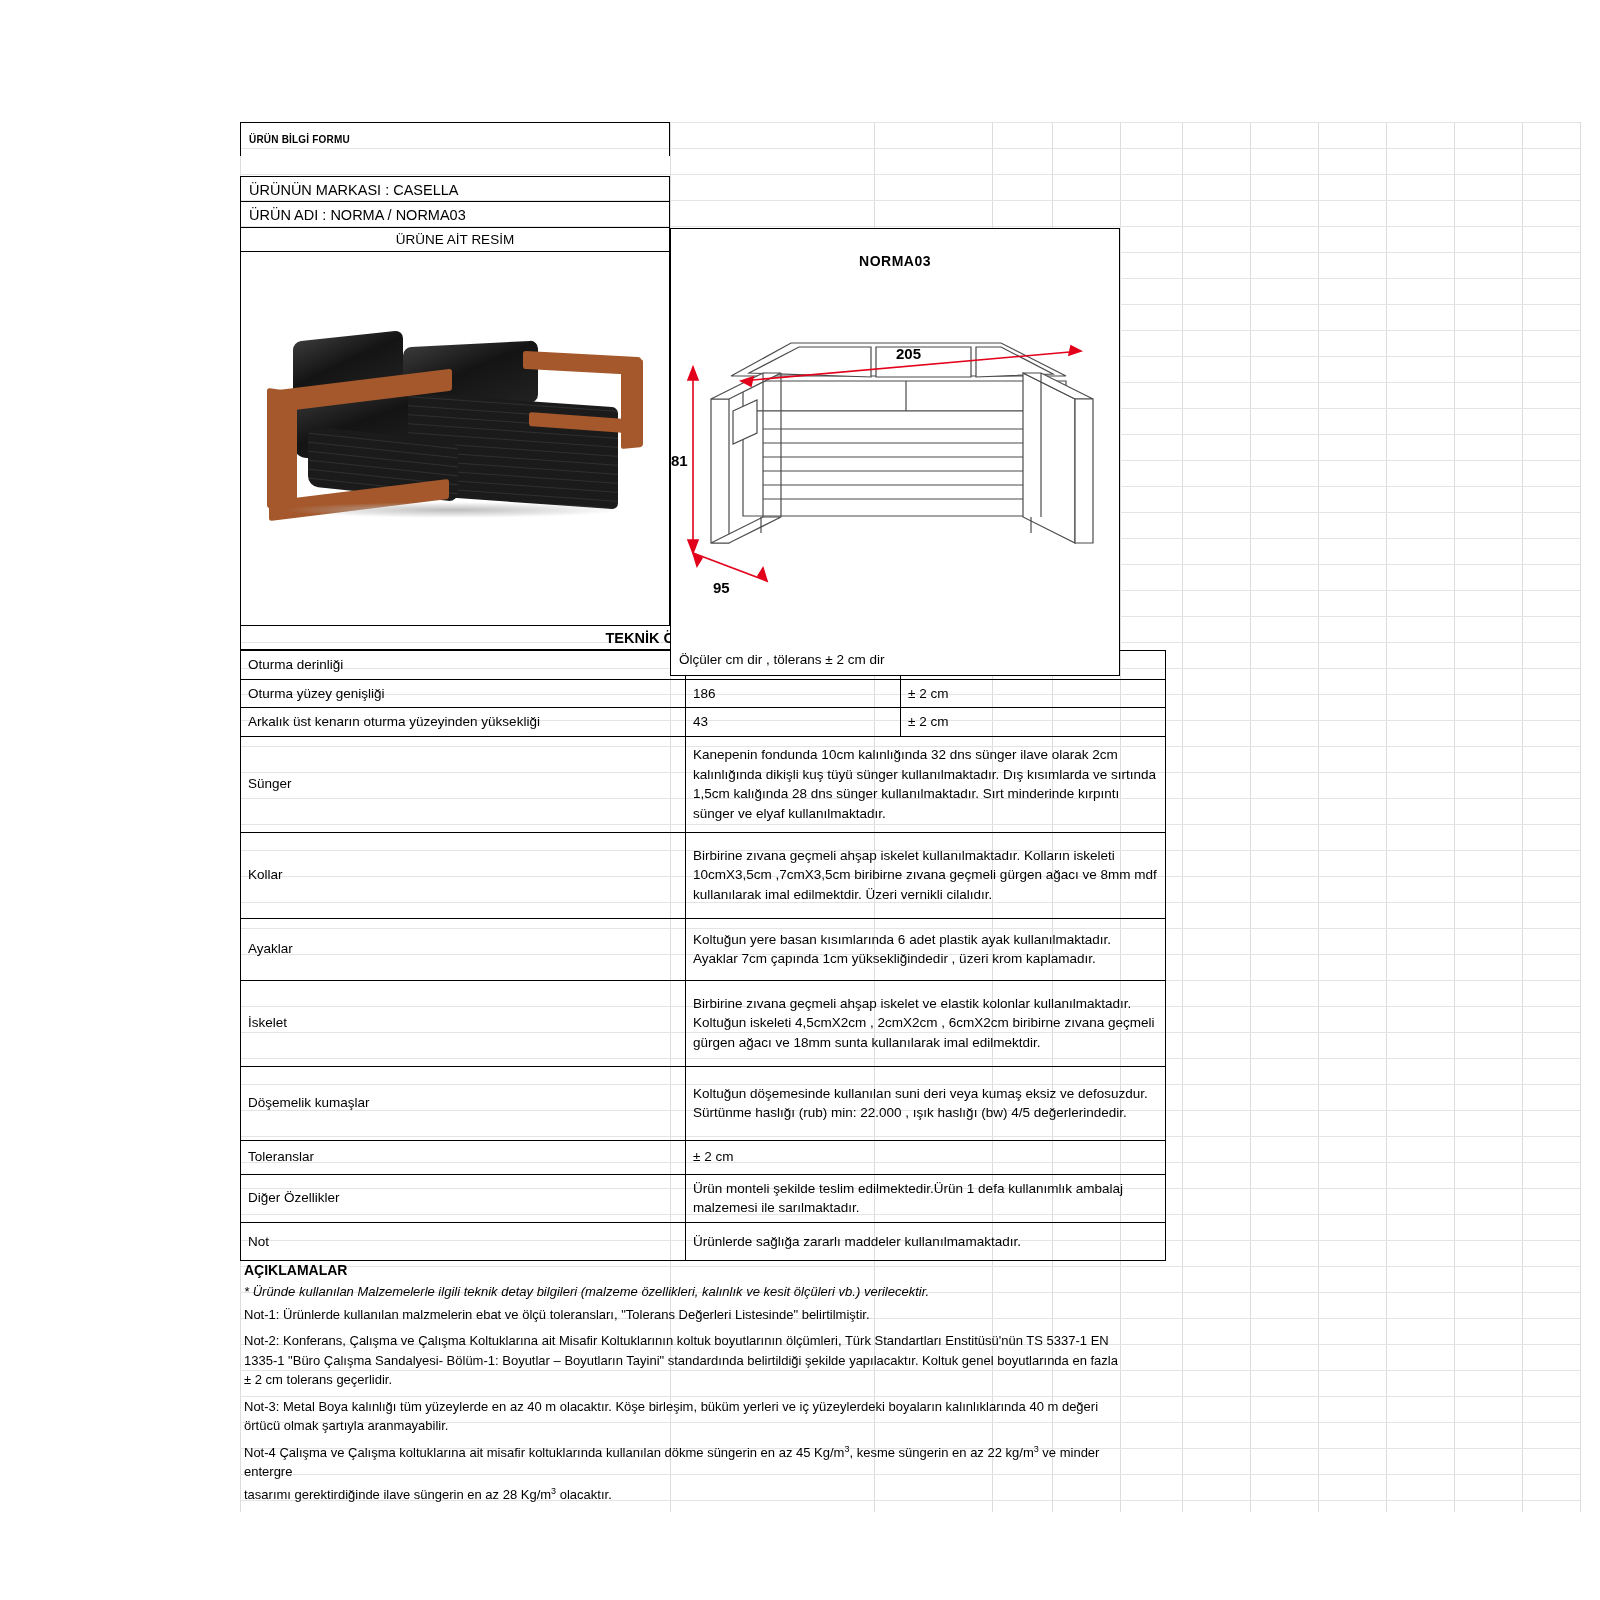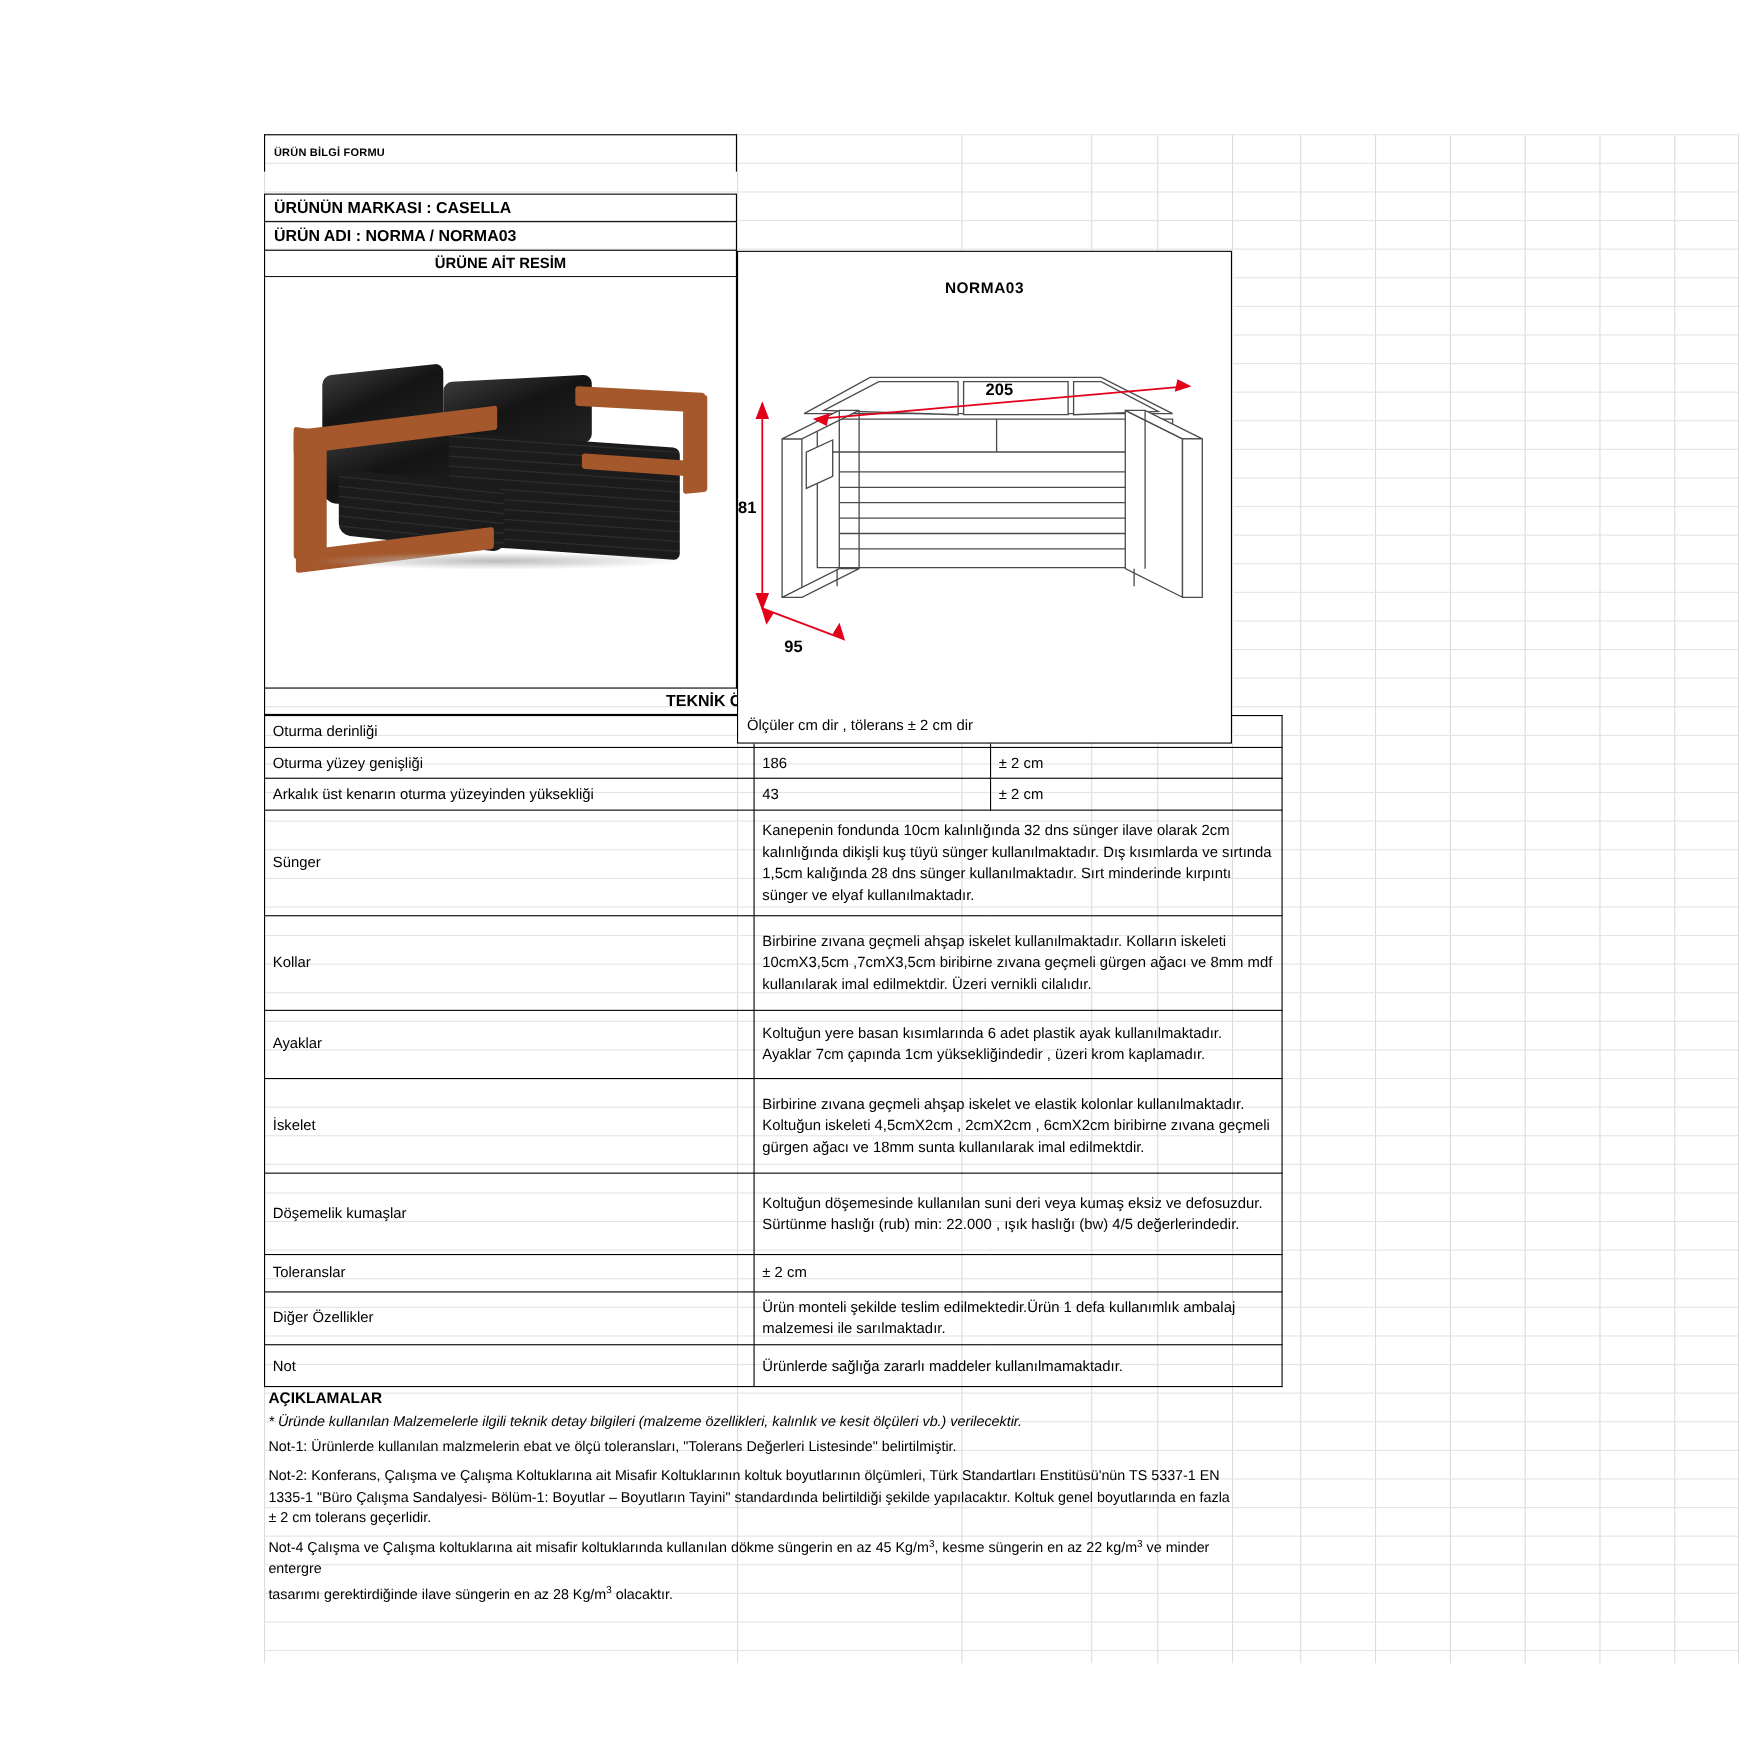--- a/index.html
+++ b/index.html
@@ -224,21 +224,21 @@
     <div class="gline-h" style="top:1378px"></div>
   </div>
 
   <div class="doc">
 
     <div class="hdr-title">ÜRÜN BİLGİ FORMU</div>
     <div class="spacer-row"></div>
 
     <div style="position:relative;">
 
-      <div style="width:430px;font-weight:bold;">
+      <div style="width:430px;">
         <div class="brand-box">
           <span>ÜRÜNÜN MARKASI :</span>
           <span>CASELLA</span>
         </div>
         <div class="name-box">
           <span>ÜRÜN ADI :</span>
           <span>NORMA / NORMA03</span>
         </div>
         <div class="resim-label">ÜRÜNE AİT RESİM</div>
         <div class="photo-cell">
@@ -385,20 +385,21 @@
         </tr>
       </tbody>
     </table>
   </div>
 
   <div class="notes">
     <h4>AÇIKLAMALAR</h4>
     <p style="font-style:italic;">* Üründe kullanılan Malzemelerle ilgili teknik detay bilgileri (malzeme özellikleri, kalınlık ve kesit ölçüleri vb.)  verilecektir.</p>
     <p>Not-1: Ürünlerde kullanılan malzmelerin ebat ve ölçü toleransları, "Tolerans Değerleri Listesinde" belirtilmiştir.</p>
     <p class="gap">Not-2: Konferans, Çalışma ve Çalışma Koltuklarına ait  Misafir Koltuklarının koltuk boyutlarının ölçümleri, Türk Standartları Enstitüsü'nün TS 5337-1 EN 1335-1 "Büro Çalışma Sandalyesi- Bölüm-1: Boyutlar – Boyutların Tayini" standardında belirtildiği şekilde yapılacaktır. Koltuk genel boyutlarında en fazla ± 2 cm tolerans geçerlidir.</p>
+    <p class="gap">Not-3: Metal Boya kalınlığı tüm yüzeylerde en az 40 m  olacaktır. Köşe birleşim, büküm yerleri ve iç yüzeylerdeki boyaların kalınlıklarında 40 m değeri örtücü olmak şartıyla aranmayabilir.</p>
     <p class="gap">
       <span>Not-4 Çalışma ve Çalışma koltuklarına ait misafir koltuklarında kullanılan dökme süngerin en az 45 Kg/m</span><sup>3</sup><span>, kesme süngerin en az 22 kg/m</span><sup>3</sup><span> ve minder entergre</span>
     </p>
     <p>
       <span>tasarımı gerektirdiğinde ilave süngerin en az 28 Kg/m</span><sup>3</sup><span> olacaktır.</span>
     </p>
   </div>
 
 </div>
 

